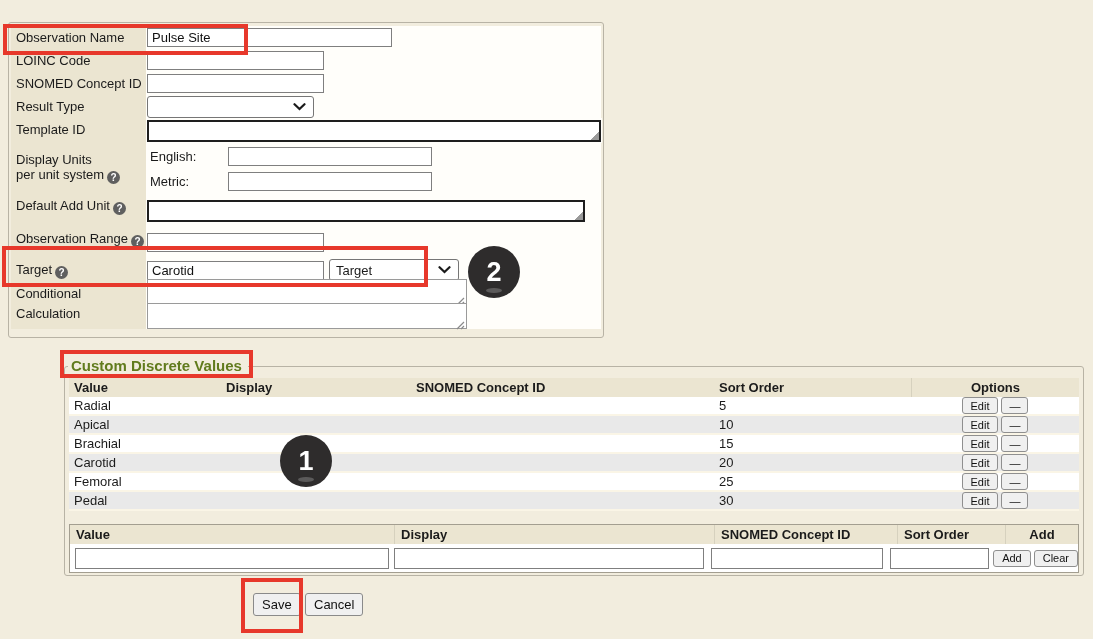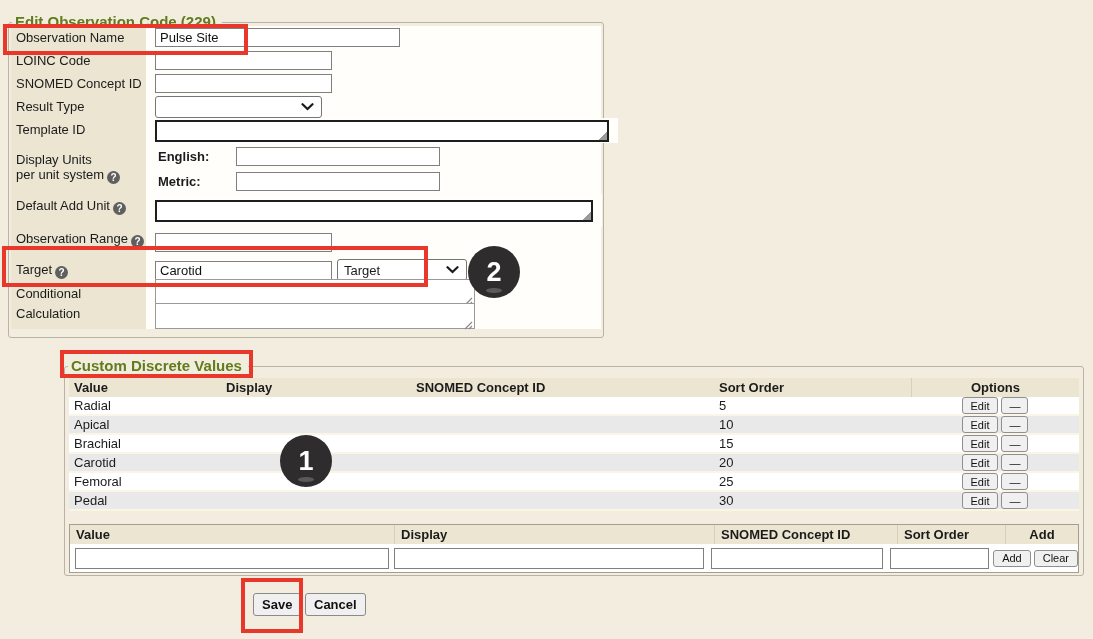--- a/index.html
+++ b/index.html
@@ -14,36 +14,36 @@
   #fs2 { left:64px; top:366px; width:1020px; height:210px; }
   .legend {
     position:absolute; top:-10px; left:3px; background:#f2edde;
     padding:0 6px 0 3px; font-weight:bold; font-size:15px; color:#617b1d;
     white-space:nowrap; line-height:18px;
   }
   
   .rows { position:absolute; left:2px; right:2px; top:3px; display:flex; flex-direction:column; gap:0; }
   .frow { display:flex; }
   .frow .lbl { flex:0 0 135px; background:#ebe5d1; padding:4px 2px 0 5px; line-height:15px; }
-  .frow .cnt { flex:1; background:#fffefa; padding:1px 9px; display:flex; align-items:center; }
+  .frow .cnt { flex:1; background:#fffefa; padding:1px 1px; display:flex; align-items:center; }
   .txt { height:19px; border:1px solid #7f7f7f; background:#fff; padding:0 4px;
          font-family:"Liberation Sans",sans-serif; font-size:13px; color:#111; }
   .ta-dark { position:relative; background:#fff; border:2px solid #1e1e1e; height:22px; }
   .grip-dark { position:absolute; right:0; bottom:0; width:10px; height:10px;
                background:linear-gradient(315deg,#9a9a9a 42%, #fff 44%); }
   .ta-light { position:relative; background:#fff; border:1px solid #9a9a9a; height:26px; }
   .grip-light { position:absolute; right:1px; bottom:1px; width:9px; height:9px; }
   .select { height:22px; background:#fff; border:1px solid #767676; border-radius:3px;
             display:flex; align-items:center; justify-content:space-between; padding:0 7px 0 6px; }
   .help { display:inline-block; width:13px; height:13px; border-radius:50%;
           background:#5f5f5f; color:#fff; font-size:10px; font-weight:bold;
           text-align:center; line-height:13px; margin-left:3px; vertical-align:-2px; }
   .du { display:flex; flex-direction:column; gap:6px; width:100%; padding:2px 0; }
   .du-row { display:flex; align-items:center; }
-  .du-lbl { width:78px; font-weight:bold; margin-left:3px; }
+  .du-lbl { width:78px; font-weight:normal; margin-left:3px; }
   
   .tbl { position:absolute; left:4px; top:11px; right:4px; }
   .thead { display:flex; background:#ebe5d1; font-weight:bold; height:19px; align-items:center; }
   .c { overflow:hidden; white-space:nowrap; }
   .cv { width:154px; padding-left:5px; }
   .cd { width:188px; padding-left:3px; }
   .cs { width:302px; padding-left:5px; }
   .co { width:198px; padding-left:6px; }
   .cop { flex:1; display:flex; align-items:center; justify-content:center; gap:3px; }
   .thead .cop { border-left:1px solid #d6d1be; align-self:stretch; }
@@ -64,42 +64,41 @@
   .ac5 { flex:1; text-align:center; }
   .addhead > div + div { border-left:1px solid #d6d1be; align-self:stretch; display:flex; align-items:center; }
   .addhead .ac5 { justify-content:center; }
   .addbody { display:flex; height:28px; align-items:center; background:#fff; }
   .addbody .cell { display:flex; align-items:center; }
   .addbody .txt { height:21px; }
   .ac5-body { flex:1; display:flex; justify-content:center; gap:3px; }
   
   .action-btn { position:absolute; height:23px; background:#f0f0f0; border:1px solid #8a8a8a;
                 border-radius:3px; font-family:"Liberation Sans",sans-serif; font-size:13px;
-                padding:0 8px; color:#111;font-weight:bold; }
+                padding:0 8px; color:#111; }
   #save-btn { left:253px; top:593px; }
   #cancel-btn { left:305px; top:593px; }
   
   .ann-rect { position:absolute; border:4px solid #e7382b; pointer-events:none; z-index:10; }
   #ann-obs    { left:3px;   top:24px;  width:245px; height:31px; }
   #ann-target { left:2px;   top:246px; width:426px; height:41px; }
   #ann-cdv    { left:60px;  top:350px; width:193px; height:28px; }
   #ann-save   { left:241px; top:578px; width:62px;  height:55px; }
   .callout { position:absolute; width:52px; height:52px; border-radius:50%; background:#2e2c2c;
              color:#fff; font-weight:800; font-size:27px; display:flex; align-items:center;
              justify-content:center; z-index:11; }
   .callout::after { content:""; position:absolute; bottom:5px; left:50%; transform:translateX(-50%);
                     width:16px; height:5px; border-radius:50%; background:rgba(255,255,255,0.22); }
   #callout-1 { left:280px; top:435px; }
   #callout-2 { left:468px; top:246px; }
 </style>
 </head>
 <body>
 
 <div class="fs" id="fs1">
-  <div class="legend">Edit Observation Code (229)</div>
   <div class="rows">
 
     <div class="frow" style="height:23px">
       <div class="lbl">Observation Name</div>
       <div class="cnt">
           <input class="txt" style="width: 245px;" value="Pulse Site">
         </div>
     </div>
 
     <div class="frow" style="height:23px">

